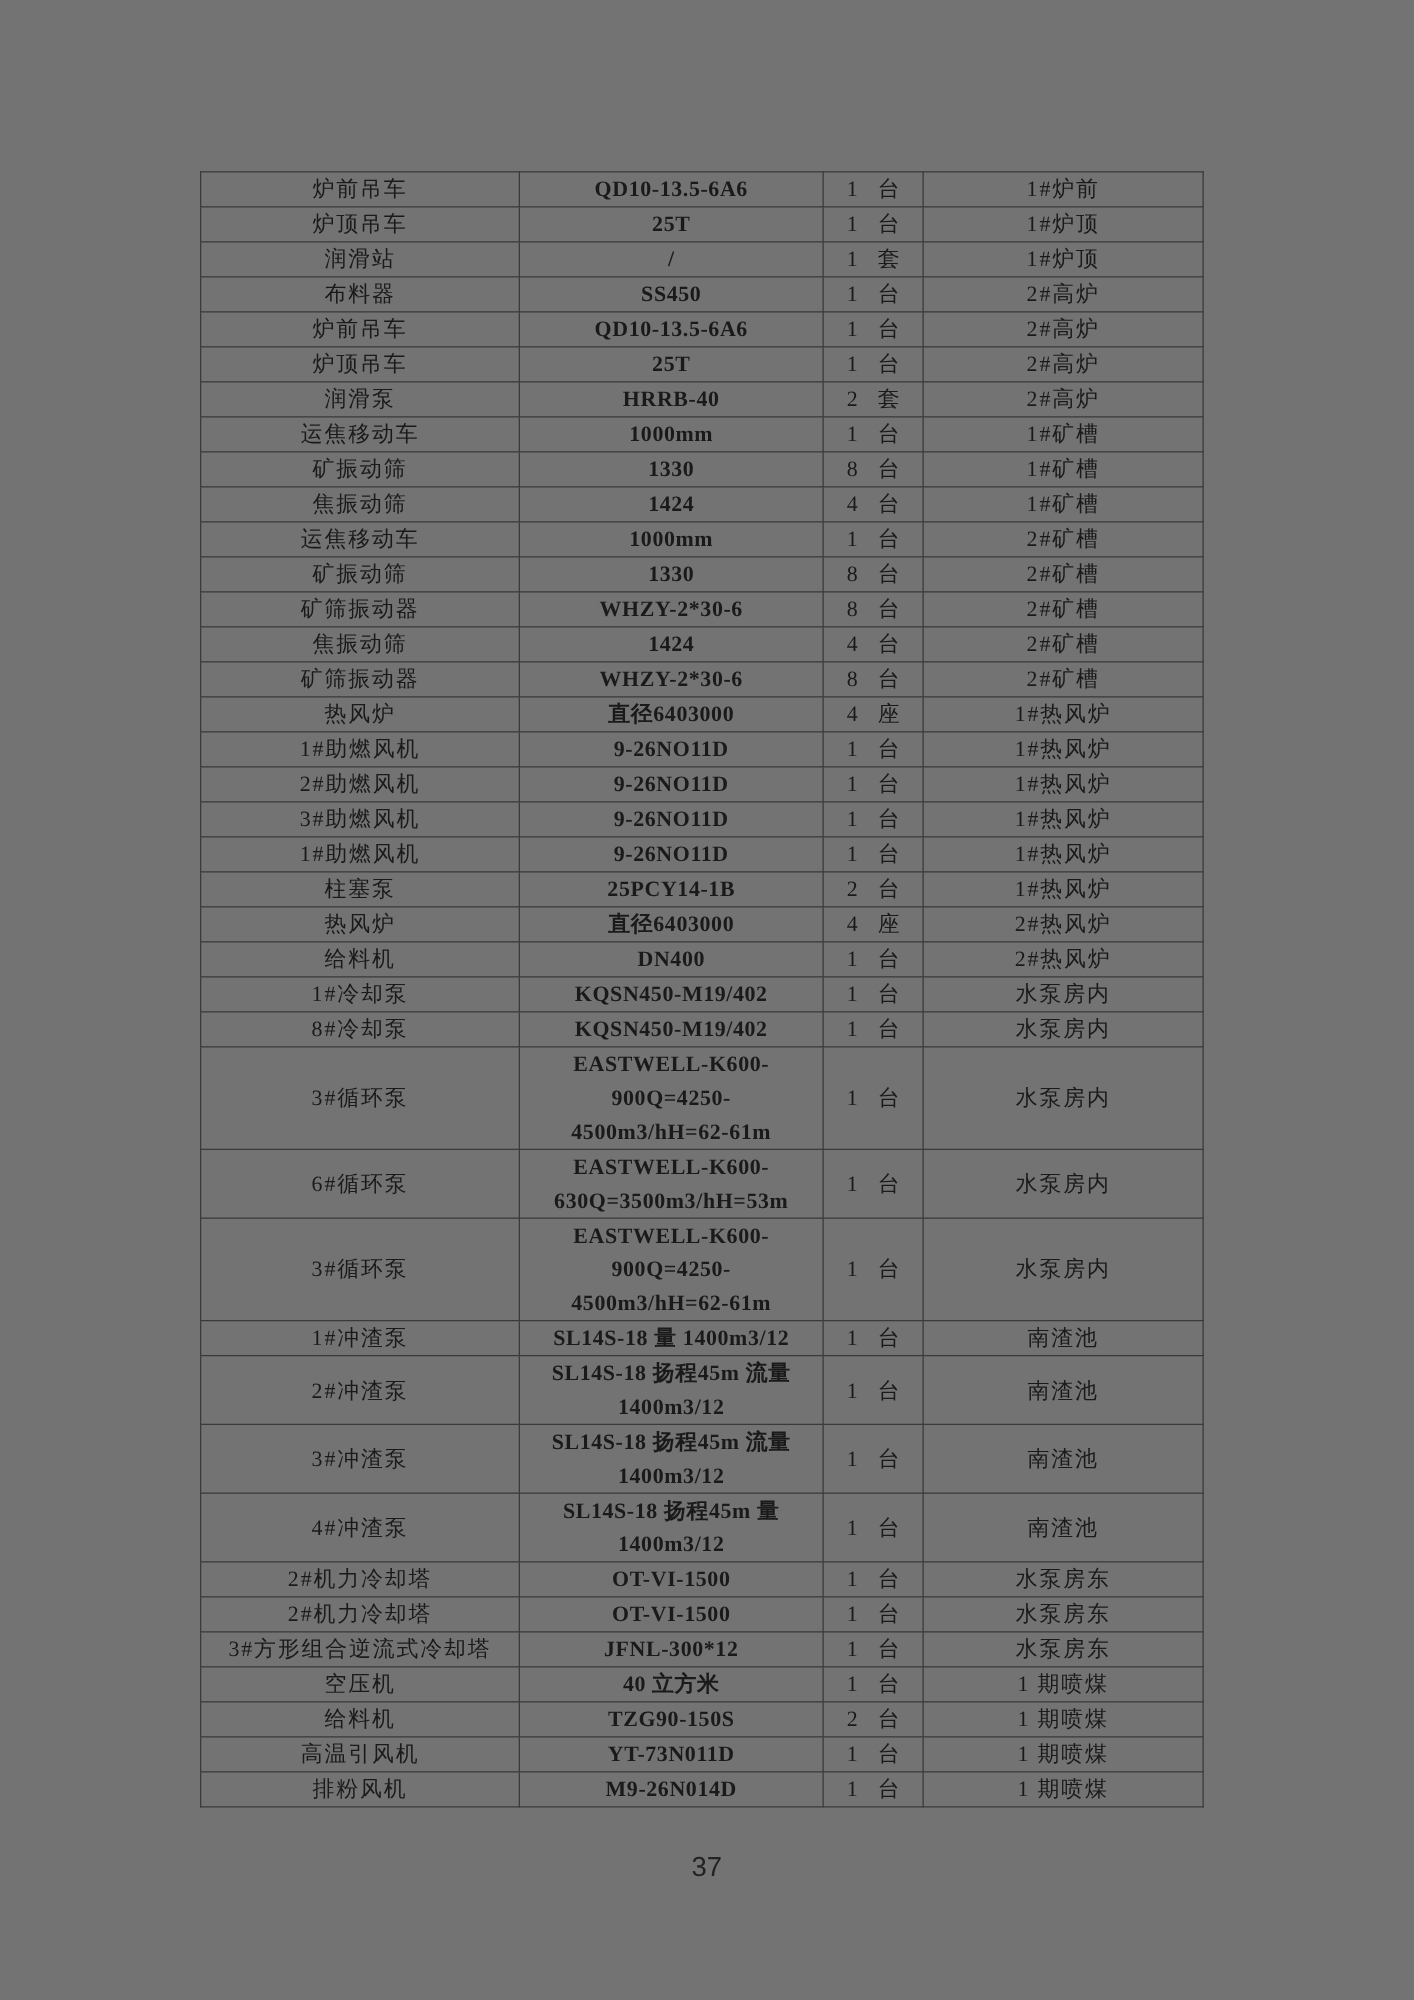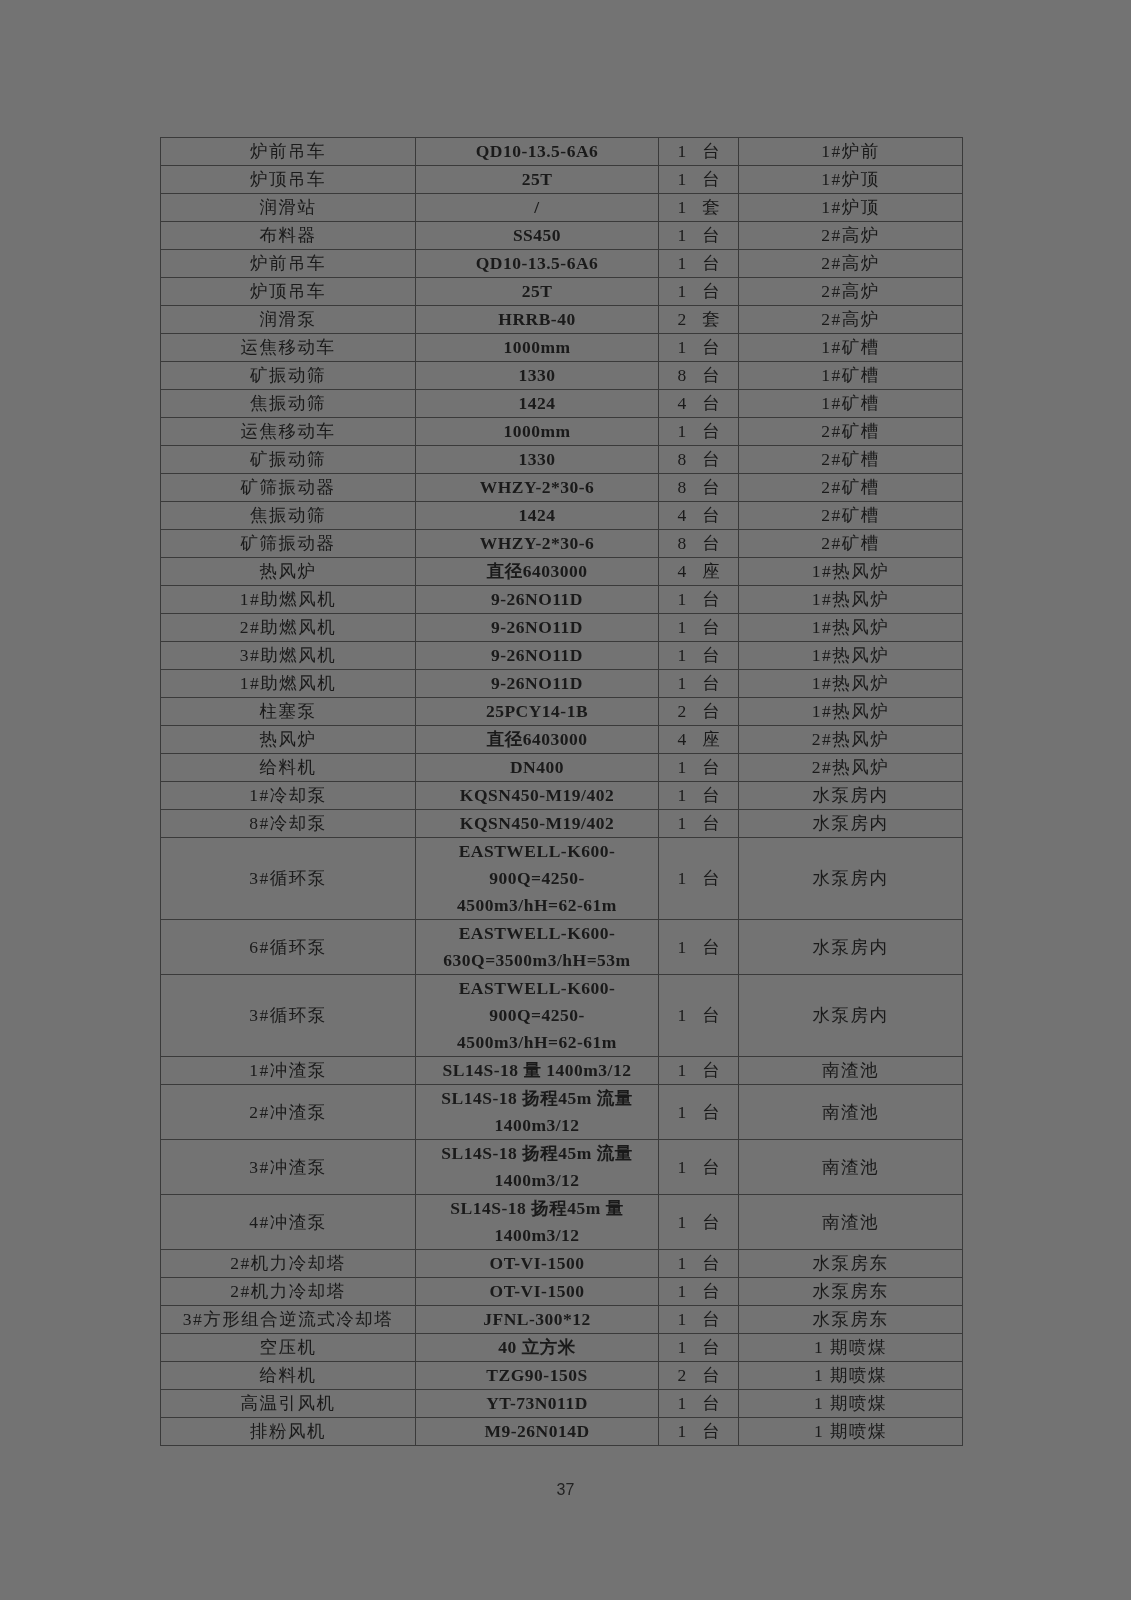--- a/index.html
+++ b/index.html
@@ -47,21 +47,21 @@
   td.c-model { letter-spacing: 0.5px; font-weight: bold; }
   .qty-num { display: inline-block; margin-right: 16px; }
   .qty-unit { display: inline-block; letter-spacing: 0; }
   .page-number {
     position: absolute;
     top: 1481px;
     left: 0;
     width: 100%;
     text-align: center;
     font-family: "Liberation Sans", "DejaVu Sans", sans-serif;
-    font-size: 16px;
+    font-size: 22px;
     color: #222222;
   }
 </style>
 </head>
 <body>
 
 <div class="page">
 
   <div class="table-wrap">
     <table class="equip">

